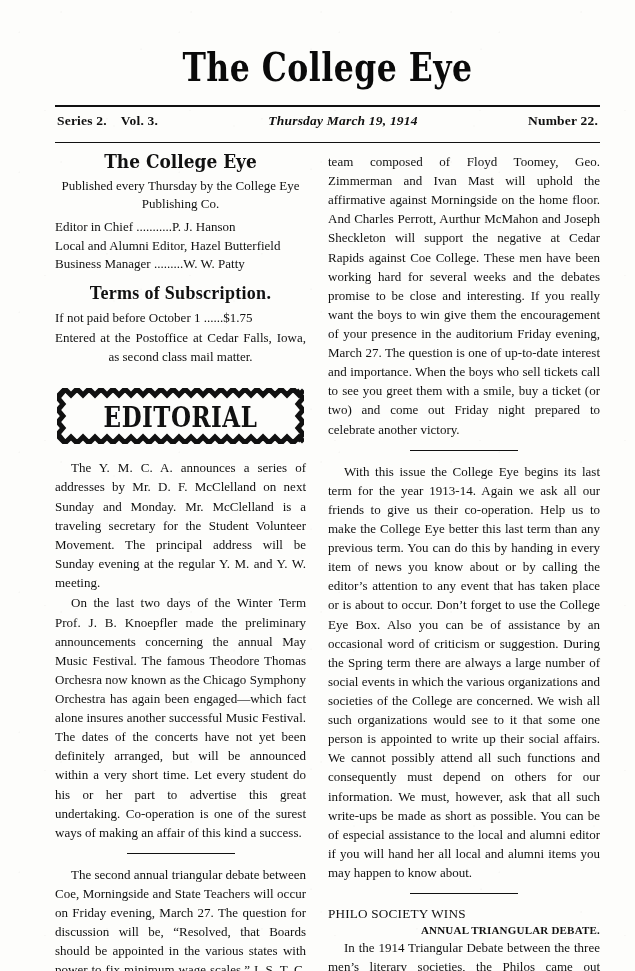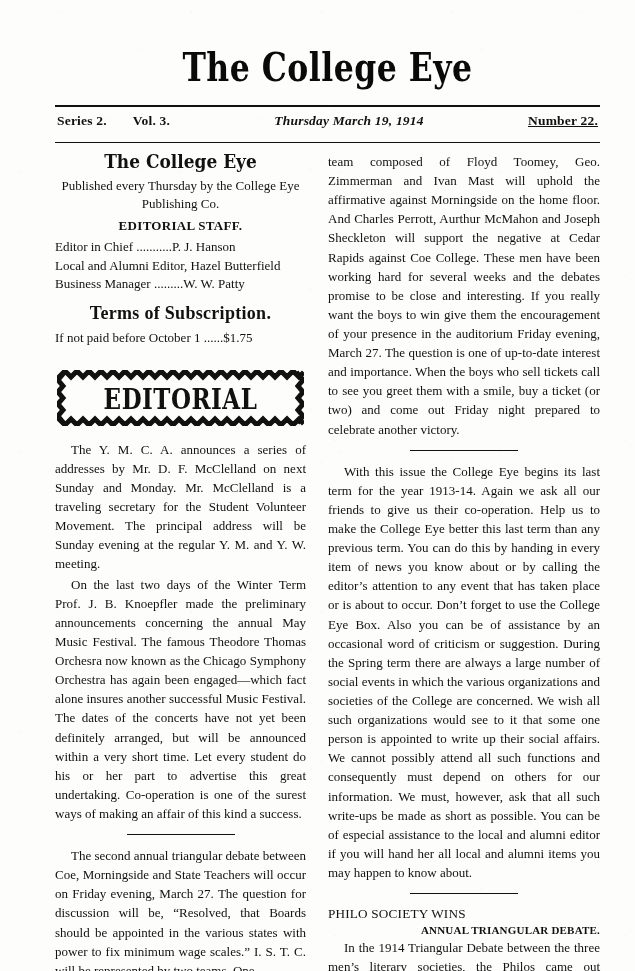--- a/index.html
+++ b/index.html
@@ -70,23 +70,23 @@
   }
 
   .issue-line {
     display: flex;
     align-items: baseline;
     font-size: 13.5px;
     font-weight: 700;
     letter-spacing: 0.2px;
     padding: 6px 2px 6px 2px;
   }
-  .issue-left { display: flex; gap: 26px; justify-content: space-between; }
+  .issue-left { display: flex; gap: 14px; justify-content: space-between; }
   .issue-center { flex: 1; text-align: center; font-style: italic; }
-  .issue-right { text-align: right; text-decoration: underline; }
+  .issue-right { text-align: right; }
 
   
   .columns {
     display: flex;
     gap: 22px;
     margin-top: 9px;
   }
   .col {
     width: 251px;
     flex: none;
@@ -216,28 +216,28 @@
     </div>
 
     <div class="rule-light"></div>
 
     <div class="columns">
 
       <div class="col col-left">
 
         <div class="flag-title">The College Eye</div>
         <div class="flag-pub">Published every Thursday by the College Eye Publishing Co.</div>
-        <div class="staff-head">EDITORIAL STAFF.</div>
 
         <div class="staff-row">Editor in Chief ...........P. J. Hanson</div>
         <div class="staff-row">Local and Alumni Editor, Hazel Butterfield</div>
         <div class="staff-row">Business Manager .........W. W. Patty</div>
 
         <div class="terms-head">Terms of Subscription.</div>
         <div class="terms-row">If not paid before October 1 ......$1.75</div>
+        <div class="entered">Entered at the Postoffice at Cedar Falls, Iowa, as second class mail matter.</div>
 
         <div class="editorial-banner">
           <svg width="247" height="56" viewBox="0 0 247 56">
 
             <path d="M2,7 L8,1 L14,7 L20,1 L26,7 L32,1 L38,7 L44,1 L50,7 L56,1 L62,7 L68,1 L74,7 L80,1 L86,7 L92,1 L98,7 L104,1 L110,7 L116,1 L122,7 L128,1 L134,7 L140,1 L146,7 L152,1 L158,7 L164,1 L170,7 L176,1 L182,7 L188,1 L194,7 L200,1 L206,7 L212,1 L218,7 L224,1 L230,7 L236,1 L242,7 L245,4" fill="none" stroke="#111" stroke-width="5" stroke-linecap="square" stroke-linejoin="miter"></path>
 
             <path d="M2,49 L8,55 L14,49 L20,55 L26,49 L32,55 L38,49 L44,55 L50,49 L56,55 L62,49 L68,55 L74,49 L80,55 L86,49 L92,55 L98,49 L104,55 L110,49 L116,55 L122,49 L128,55 L134,49 L140,55 L146,49 L152,55 L158,49 L164,55 L170,49 L176,55 L182,49 L188,55 L194,49 L200,55 L206,49 L212,55 L218,49 L224,55 L230,49 L236,55 L242,49 L245,52" fill="none" stroke="#111" stroke-width="5" stroke-linecap="square" stroke-linejoin="miter"></path>
 
             <path d="M6,4 L1,10 L6,16 L1,22 L6,28 L1,34 L6,40 L1,46 L5,51" fill="none" stroke="#111" stroke-width="5" stroke-linecap="square" stroke-linejoin="miter"></path>
 

